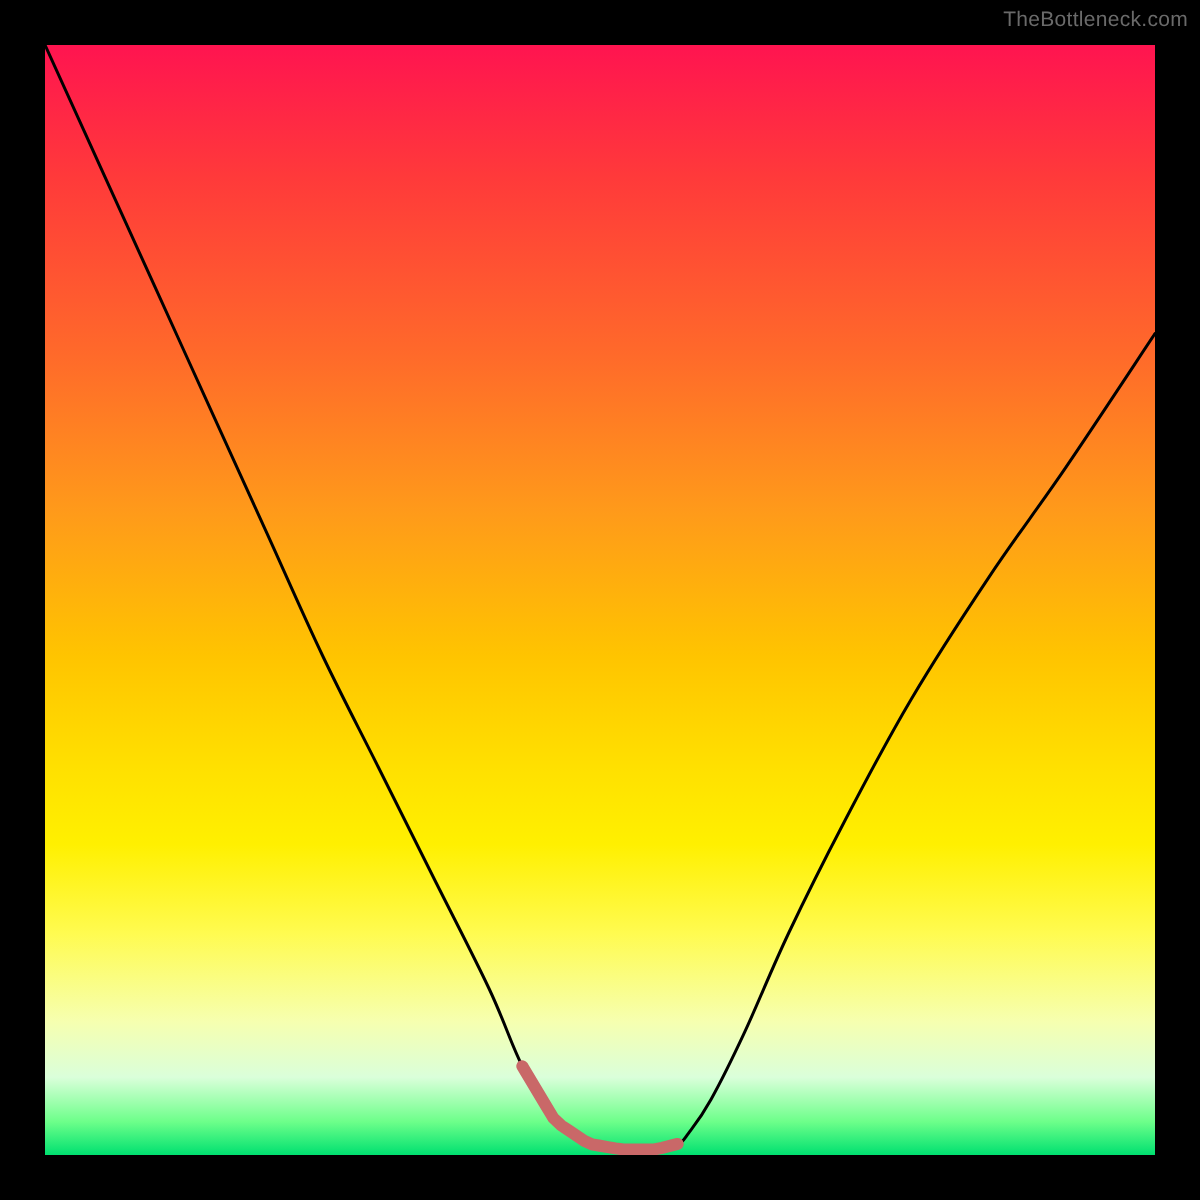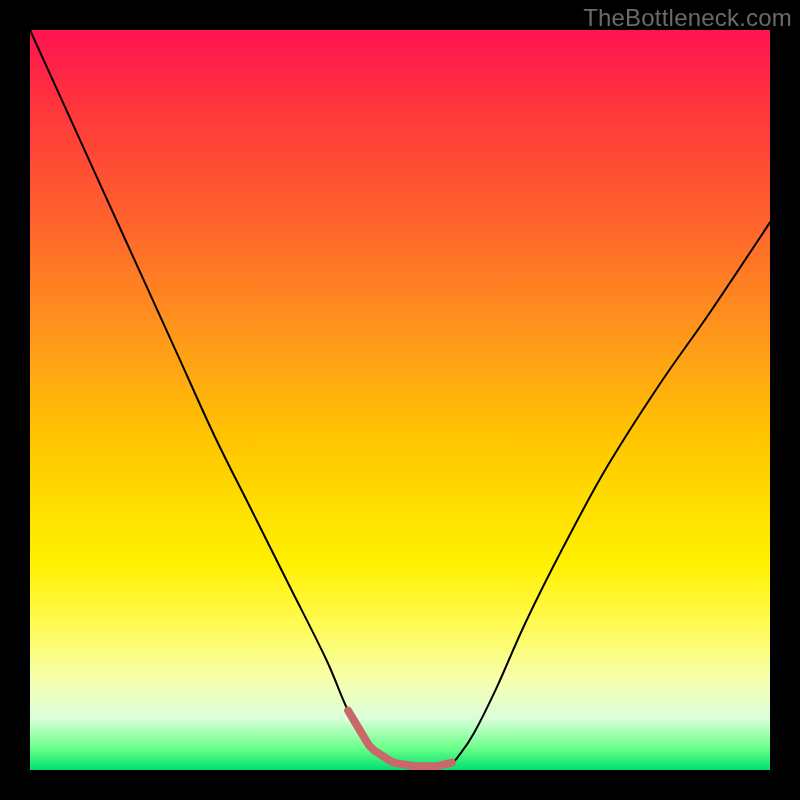--- a/index.html
+++ b/index.html
@@ -45,21 +45,21 @@
     top: 0;
     width: 740px;
     height: 740px;
     display: block;
   }
   .watermark {
     position: absolute;
     top: 4px;
     right: 8px;
     color: #6a6a6a;
-    font-size: 24px;
+    font-size: 14px;
     letter-spacing: 0.2px;
     user-select: none;
   }
 </style>
 </head>
 <body>
 
 <div class="frame">
   <div class="watermark">TheBottleneck.com</div>
   <div class="plot-area">

